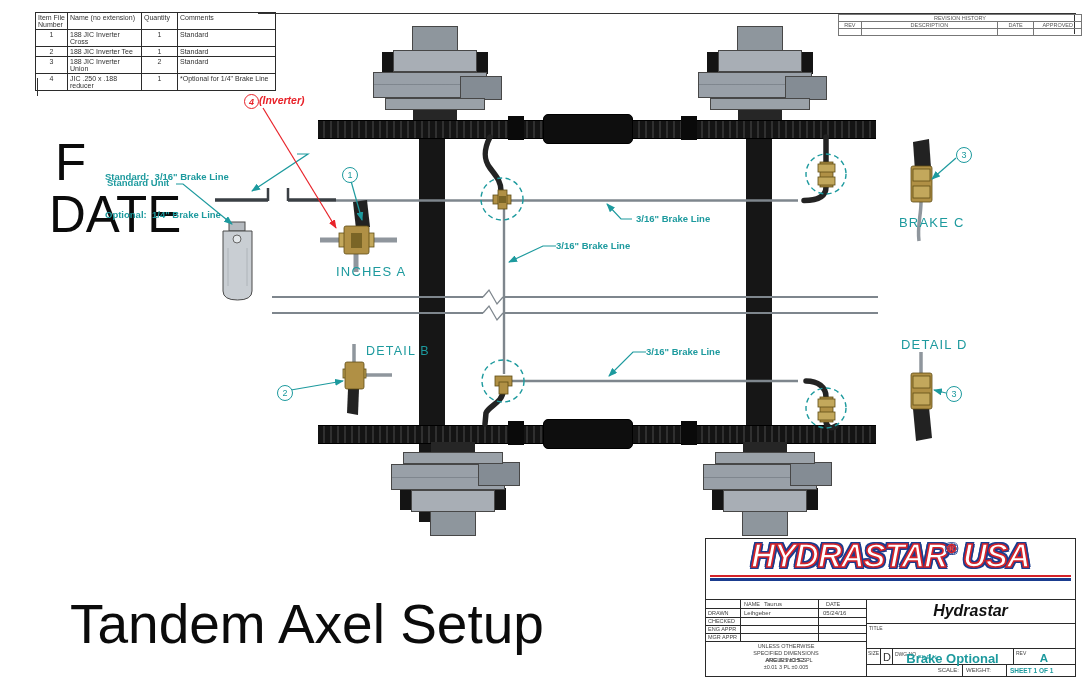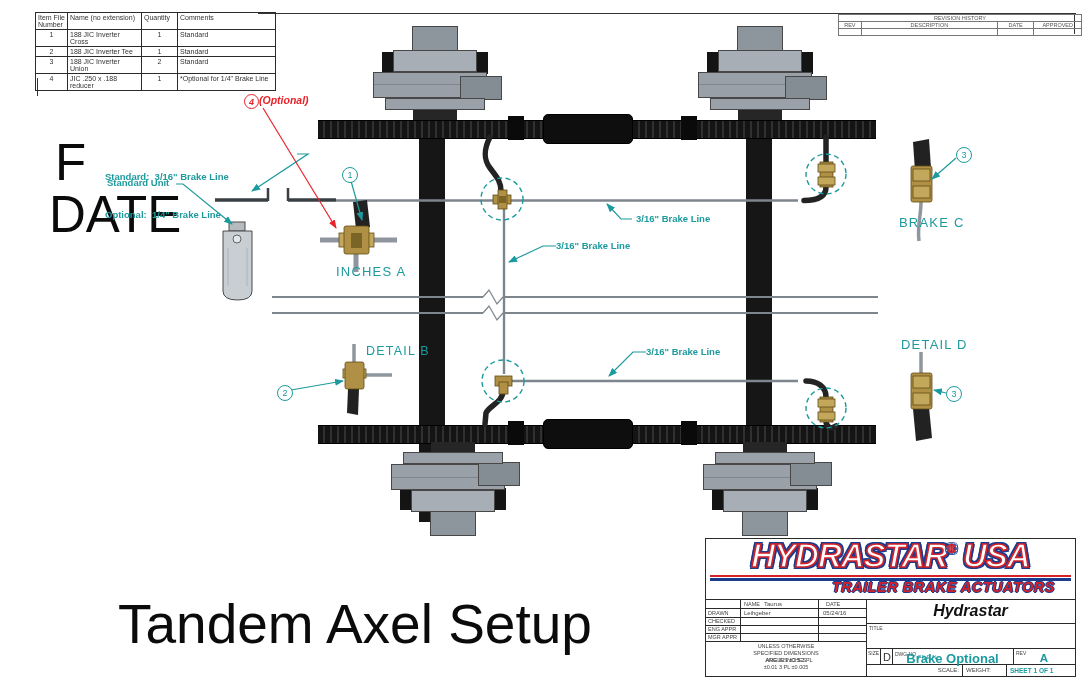--- a/index.html
+++ b/index.html
@@ -318,31 +318,30 @@
     </div>
   <div class="balloon" style="left:956px;top:147px;">
       <span>3</span>
     </div>
   <div class="balloon" style="left:946px;top:386px;">
       <span>3</span>
     </div>
   <div class="balloon red" style="left:244px;top:94px;">
       <span>4</span>
     </div>
-  <div class="t" style="left:259px;top:94px;color:var(--red);font-style:italic;font-weight:bold;font-size:10.5px;">(Optional)</div>
-
-  <div class="t bigtitle" style="left:70px;top:592px;margin-left:48px;">Tandem Axel Setup</div>
+  <div class="t" style="left:259px;top:94px;color:var(--red);font-style:italic;font-weight:bold;font-size:10.5px;">(Inverter)</div>
+
+  <div class="t bigtitle" style="left:70px;top:592px;">Tandem Axel Setup</div>
 
   <div id="tb">
     <div class="t logoBig">
       <span>HYDRASTAR</span><span class="logoReg">®</span><span> USA</span>
     </div>
     <div class="t" style="left:4px;right:4px;top:36px;height:2px;background:var(--logo-red);"></div>
     <div class="t" style="left:4px;right:4px;top:39px;height:2.5px;background:var(--logo-blue);"></div>
-    <div class="t tagline">TRAILER BRAKE ACTUATORS</div>
 
     <div class="hline" style="left:0;width:160px;top:60px;"></div>
     <div class="hline" style="left:0;width:160px;top:69px;"></div>
     <div class="hline" style="left:0;width:160px;top:78px;"></div>
     <div class="hline" style="left:0;width:160px;top:86px;"></div>
     <div class="hline" style="left:0;width:160px;top:94px;"></div>
     <div class="hline" style="left:0;width:160px;top:102px;"></div>
     <div class="vline" style="left:34px;top:60px;height:42px;"></div>
     <div class="vline" style="left:112px;top:60px;height:42px;"></div>
     <div class="vline" style="left:160px;top:60px;height:77px;"></div>

